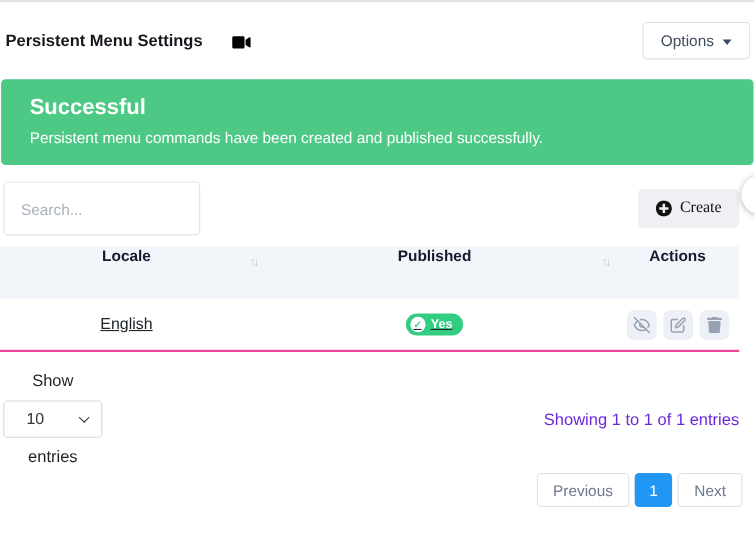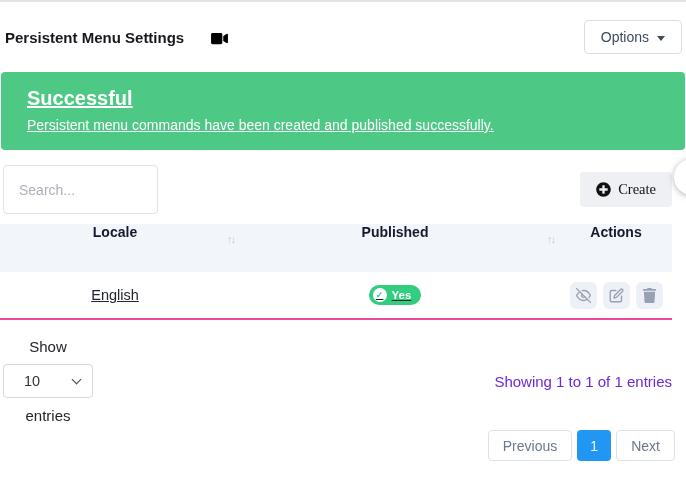--- a/index.html
+++ b/index.html
@@ -16,28 +16,28 @@
   .page-title { font-size:15px; font-weight:700; color:#16181d; }
   .cam-icon svg { width:17px; height:15px; display:block; margin-top:2px; }
   .options-btn { background:#fff; border:1px solid #d9dee8; border-radius:4px;
          padding:8px 16px; font-size:14px; color:#3d4a5c; cursor:pointer;
          display:flex; align-items:center; gap:8px; font-family:inherit; }
   .caret-down { width:0; height:0; border-left:4px solid transparent;
          border-right:4px solid transparent; border-top:5px solid #3d4a5c; margin-top:2px; }
 
   
   .alert { margin:0 1px; background:#4dc885; border-radius:4px; color:#fff;
-           padding:13px 26px 16px; height:78px;text-decoration:underline; }
+           padding:13px 26px 16px; height:78px; }
   .alert-title { font-size:20px; font-weight:700; line-height:26px; margin-bottom:5px; }
   .alert-msg { font-size:14px; line-height:18px; }
 
   
   .toolbar { margin-top:15px; display:flex; align-items:center; justify-content:space-between;
              padding:0 14px 0 3px; height:49px; }
-  .search { width:155px; height:49px; border:1px solid #dfe3e8; border-radius:4px;
+  .search { width:179px; height:49px; border:1px solid #dfe3e8; border-radius:4px;
             padding:0 15px; font-size:14px; color:#737373; outline:none; font-family:inherit; }
   .search::placeholder { color:#aab0bb; }
   .create-btn { height:35px; background:#eef0f3; border:none; border-radius:4px;
             padding:0 16px; display:flex; align-items:center; gap:7px; cursor:pointer;
             font-size:14.5px; color:#111; font-family:Liberation Serif, serif; }
   .plus-circle svg { width:15px; height:15px; display:block; }
 
   
   .tbl { margin-top:10px; width:672px; }
   .thead, .trow { display:grid; grid-template-columns:230px 330px 112px; }

